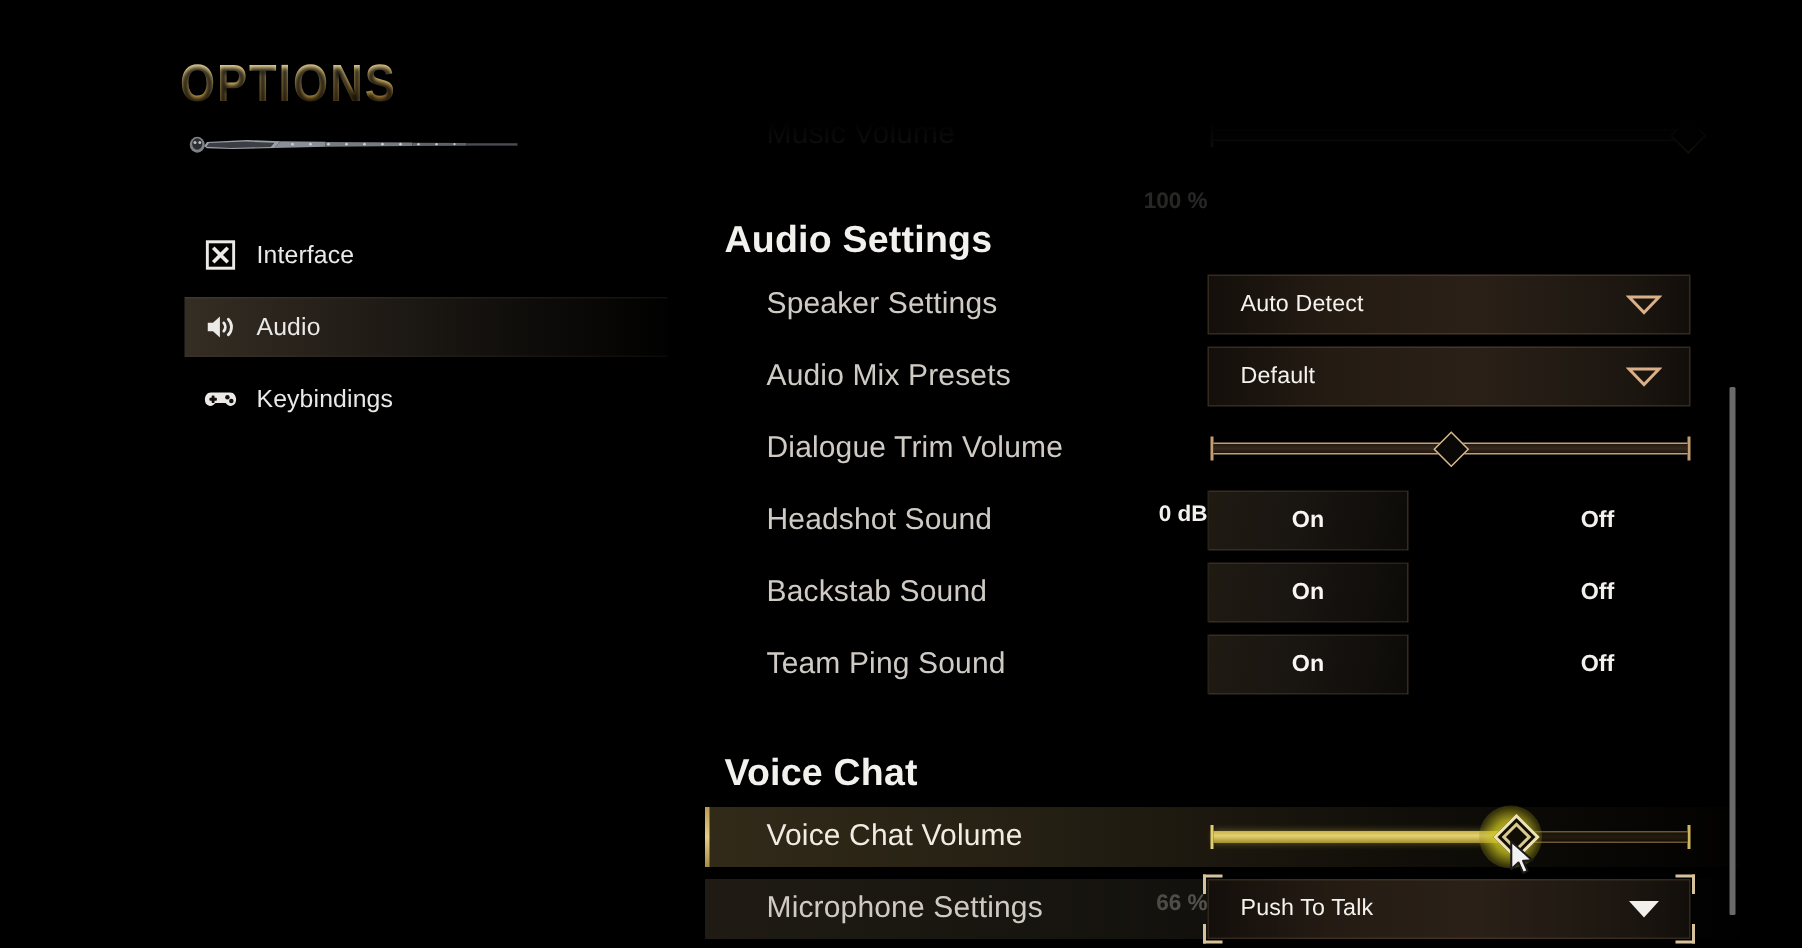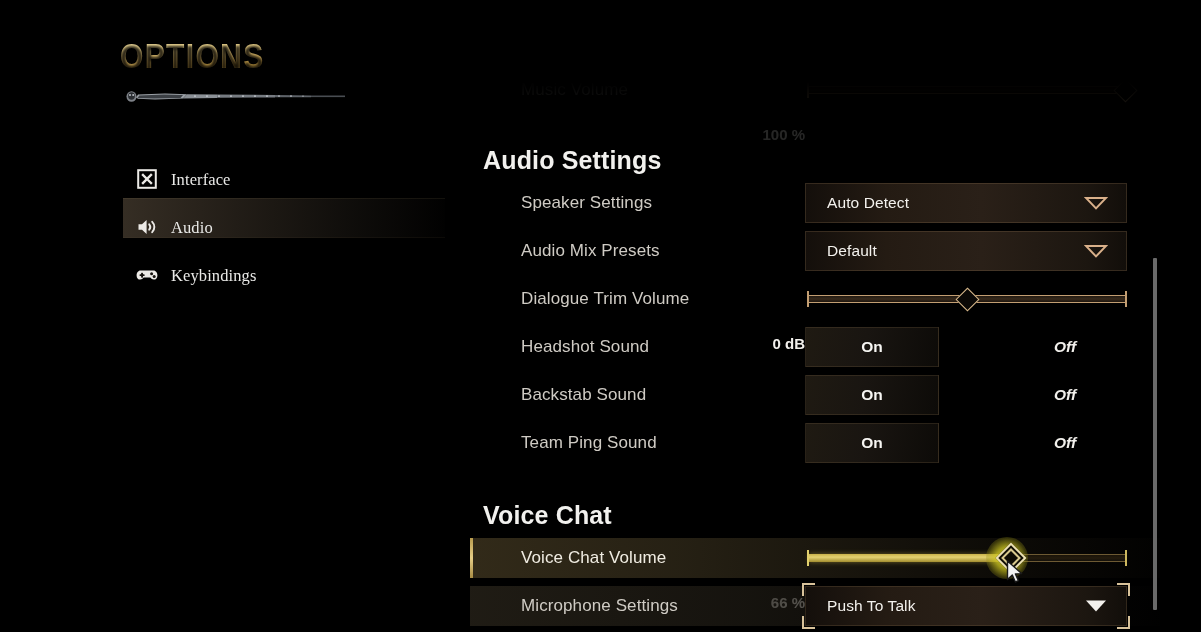--- a/index.html
+++ b/index.html
@@ -55,25 +55,24 @@
   .sidebar {
     position: absolute;
     left: 123px;
     top: 150px;
     width: 322px;
   }
   .nav-item {
     position: relative;
     height: 40px;
     display: flex;
-    align-items: flex-end;
+    align-items: center;
     padding-left: 13px;
     margin-bottom: 8px;
     box-sizing: border-box;
-    font-family: Liberation Serif, serif;
   }
   .nav-item.selected {
     background: linear-gradient(90deg,
         rgba(56,48,38,0.95) 0%, rgba(40,34,27,0.85) 35%,
         rgba(24,21,17,0.6) 72%, rgba(10,9,7,0.12) 100%);
     box-shadow: inset 0 1px 0 rgba(150,130,95,0.13),
                 inset 0 -1px 0 rgba(120,100,70,0.10);
   }
   .nav-icon {
     width: 22px;
@@ -116,24 +115,24 @@
     margin: 0 0 8px 13px;
   }
 
   .row {
     position: relative;
     height: 40px;
     margin-bottom: 8px;
   }
   .row-label {
     position: absolute;
-    left: 51px;
+    left: 41px;
     top: 50%;
     transform: translateY(-50%);
-    font-size: 17px;
+    font-size: 20px;
     color: #cfcbc4;
     letter-spacing: 0.1px;
     white-space: nowrap;
   }
   .row.highlight {
     background: linear-gradient(90deg,
         rgba(52,44,26,0.96) 0%, rgba(42,36,22,0.9) 30%,
         rgba(26,22,14,0.62) 70%, rgba(12,10,7,0.15) 100%);
   }
   .row.highlight .row-label { color: #f0ece2; }
@@ -235,21 +234,20 @@
     width: 160px;
     height: 40px;
     display: flex;
     align-items: center;
     justify-content: center;
   }
   .toggle-off span {
     font-size: 15.5px;
     font-weight: bold;
     color: #f2f0ec;
-    font-style: italic;
   }
 
   
   .slider {
     position: absolute;
     left: 337px;
     top: 50%;
     transform: translateY(-50%);
     width: 320px;
     height: 22px;

